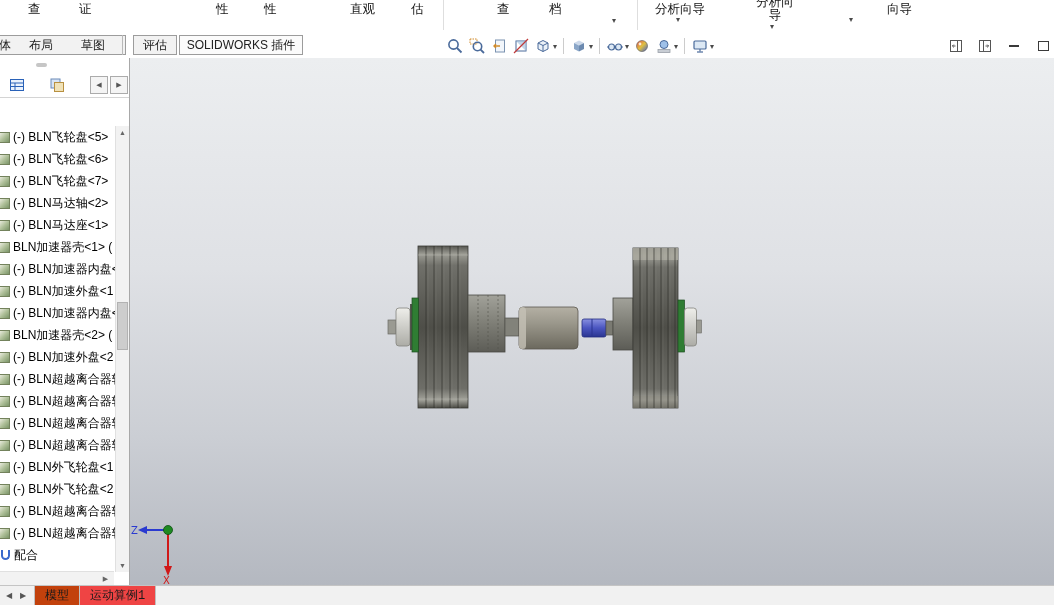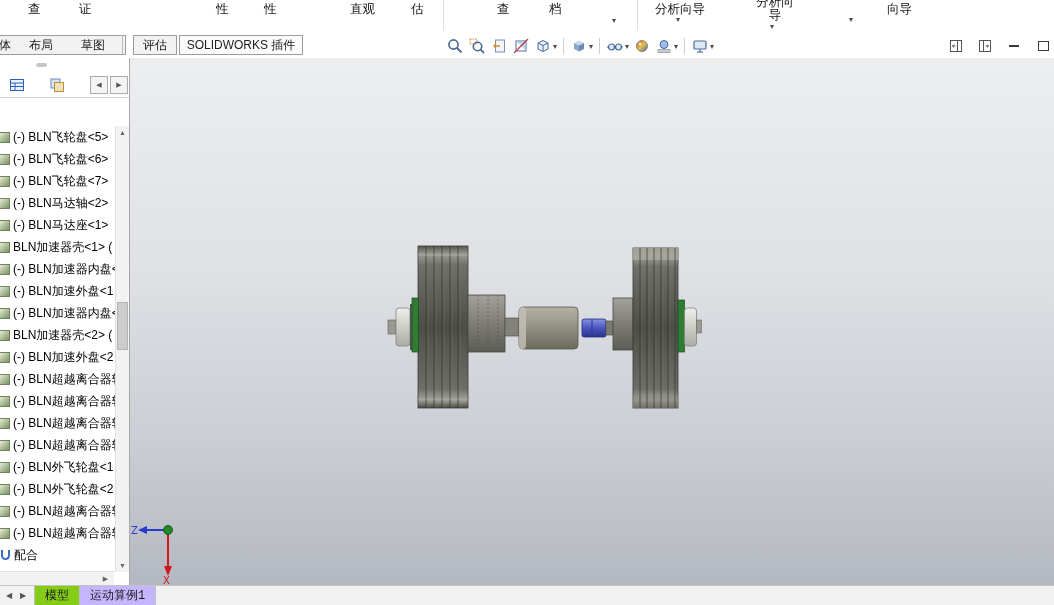--- a/index.html
+++ b/index.html
@@ -59,22 +59,22 @@
   
   .viewport{position:absolute;left:130px;top:58px;width:924px;height:527px;
             background:linear-gradient(180deg,#eceef0 0%,#dfe1e5 40%,#cbced4 72%,#b4b8c0 100%);}
   .viewport svg{position:absolute;left:0;top:0;}
 
   
   .bottombar{position:absolute;left:0;top:585px;width:1054px;height:20px;background:#f1f1f1;border-top:1px solid #c4c4c4;
              display:flex;align-items:stretch;font-size:12px;box-sizing:border-box;}
   .bb-nav{width:14px;display:flex;align-items:center;justify-content:center;color:#555;font-size:8px;}
   .bb-tab{padding:0 10px;display:flex;align-items:center;border-right:1px solid #bfbfbf;color:#1a1a1a;}
-  .bb-tab.t0{margin-left:4px;border-left:1px solid #bfbfbf;background:#84cc16;}
-  .bb-tab.t1{background:#c4b5fd;font-family:Liberation Mono, monospace;}
+  .bb-tab.t0{margin-left:4px;border-left:1px solid #bfbfbf;background:#c2410c;}
+  .bb-tab.t1{background:#ef4444;font-family:Liberation Mono, monospace;}
 </style>
 </head>
 <body>
 
 <div class="ribbon">
   <span class="rlabel" style="left:28px">查</span>
   <span class="rlabel" style="left:79px">证</span>
   <span class="rlabel" style="left:216px">性</span>
   <span class="rlabel" style="left:264px">性</span>
   <span class="rlabel" style="left:350px">直观</span>

